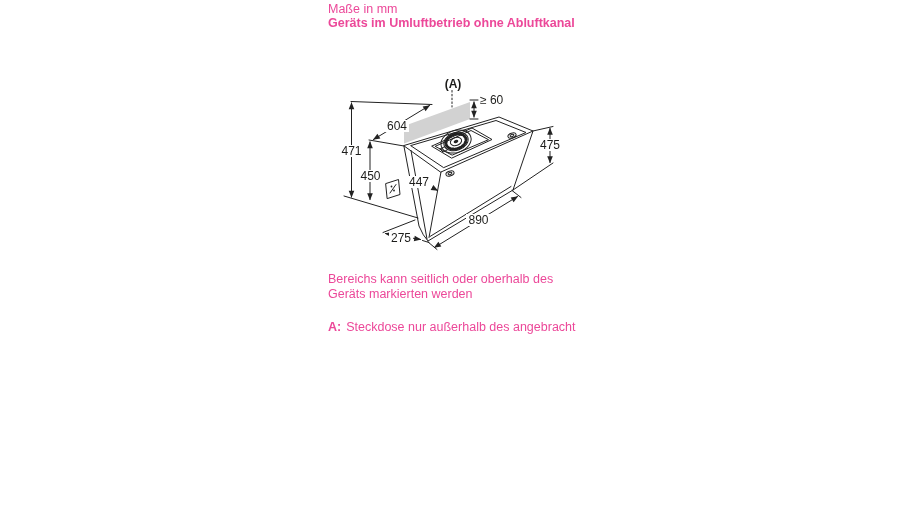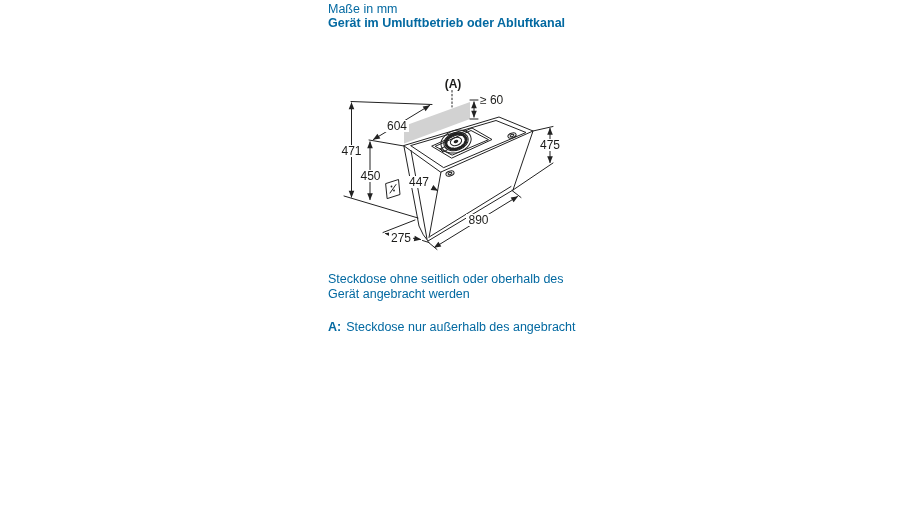--- a/index.html
+++ b/index.html
@@ -1,36 +1,36 @@
 <!DOCTYPE html>
 <html><head>
 <meta charset="utf-8">
 <style>
   html,body{margin:0;padding:0;background:#ffffff;}
   .page{
     position:relative;width:900px;height:506px;background:#ffffff;overflow:hidden;
-    font-family:"Liberation Sans", sans-serif;color:#0369a1;
+    font-family:"Liberation Sans", sans-serif;color:#ec4899;
   }
   .hdr{position:absolute;left:328px;top:2px;font-size:12.5px;line-height:14px;}
   .hdr .b{font-weight:700;}
   .note1{position:absolute;left:328px;top:272px;font-size:12.5px;line-height:15px;}
   .note2{position:absolute;left:328px;top:320px;font-size:12.5px;line-height:15px;display:flex;}
   .note2 .pfx{font-weight:700;margin-right:5px;}
   svg{position:absolute;left:0;top:0;}
   svg text{font-family:"Liberation Sans", sans-serif;font-size:12px;fill:#1d1d1b;}
   .lbl-bold{font-weight:700;}
 </style>
 </head>
 <body>
 
 <div class="page">
 
   <div class="hdr">
     <div>Maße in mm</div>
-    <div class="b">Gerät im Umluftbetrieb oder Abluftkanal</div>
+    <div class="b">Geräts im Umluftbetrieb ohne Abluftkanal</div>
   </div>
 
   <svg width="900" height="506" viewBox="0 0 900 506">
     <defs>
       <marker id="arw" viewBox="0 0 10 10" refX="9" refY="5" markerWidth="9" markerHeight="7" orient="auto-start-reverse">
         <path d="M0,1 L10,5 L0,9 z" fill="#222222"></path>
       </marker>
     </defs>
 
     <polygon points="404,126 470,102 470,119 404,143.5" fill="#d2d2d2" stroke="none"></polygon>
@@ -139,22 +139,22 @@
       <text x="351.5" y="155">471</text>
       <text x="370.5" y="180">450</text>
       <text x="419" y="186">447</text>
       <text x="550" y="149">475</text>
       <text x="478.5" y="224">890</text>
       <text x="401" y="242">275</text>
     </g>
   </svg>
 
   <div class="note1">
-    <div>Steckdose ohne seitlich oder oberhalb des</div>
-    <div>Gerät angebracht werden</div>
+    <div>Bereichs kann seitlich oder oberhalb des</div>
+    <div>Geräts markierten werden</div>
   </div>
 
   <div class="note2">
     <div class="pfx">A:</div>
     <div>
       <div>Steckdose nur außerhalb des angebracht</div>
     </div>
   </div>
 
 </div>

